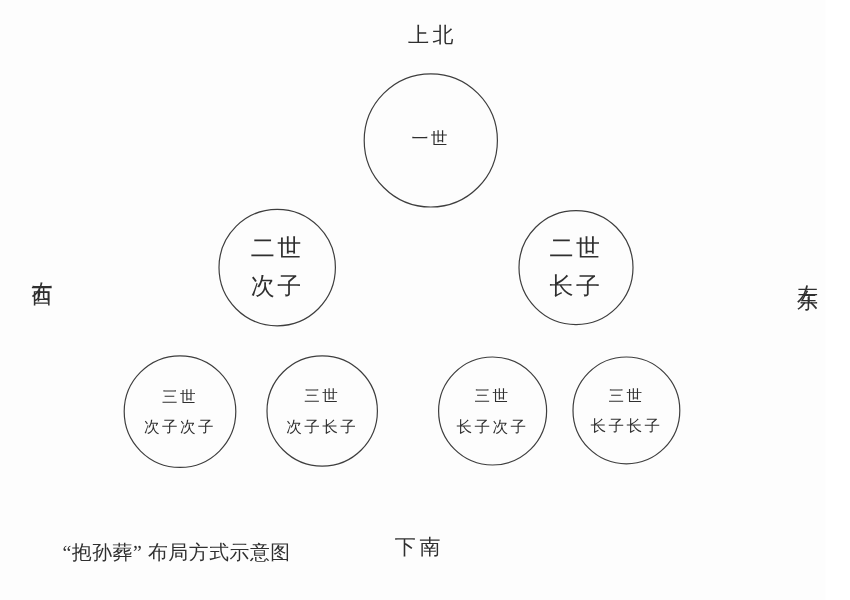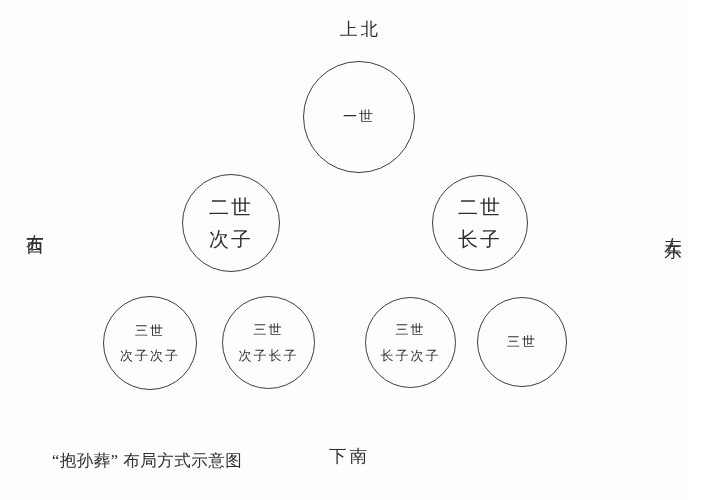--- a/index.html
+++ b/index.html
@@ -116,20 +116,21 @@
     <span>次子长子</span>
   </div>
 
   <div class="node node-g3 pos-3">
     <span>三世</span>
     <span>长子次子</span>
   </div>
 
   <div class="node node-g3 pos-4">
     <span>三世</span>
+    <span>长子长子</span>
   </div>
 
   <div class="compass compass-vert compass-west">右西</div>
   <div class="compass compass-vert compass-east">左东</div>
 
   <div class="caption">“抱孙葬” 布局方式示意图</div>
   <div class="compass compass-south">下南</div>
 
 </div>
 

